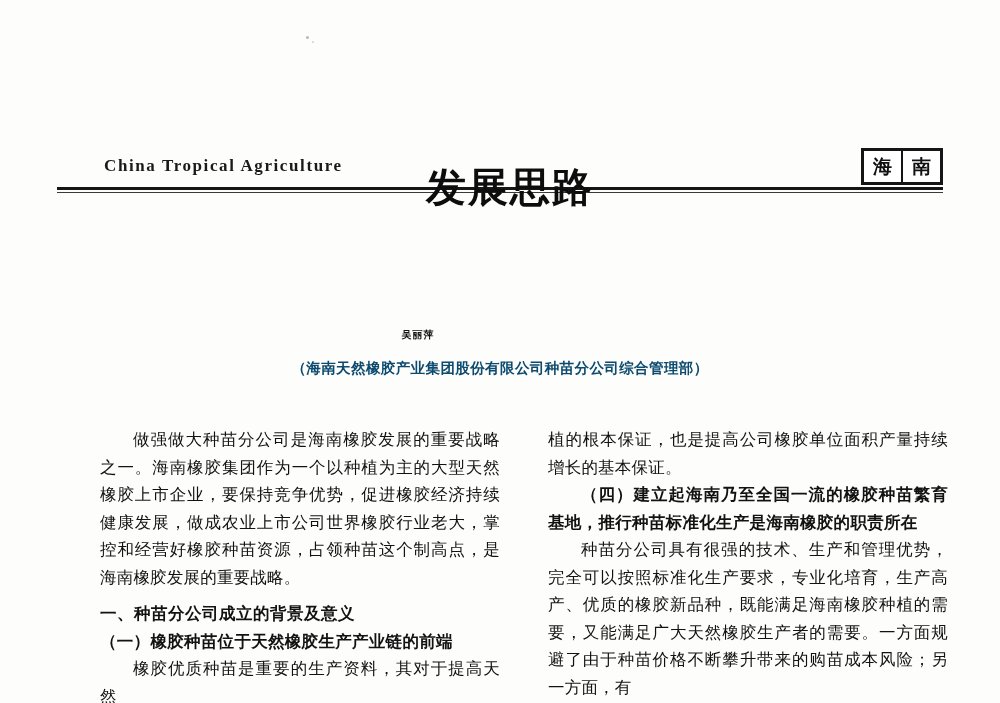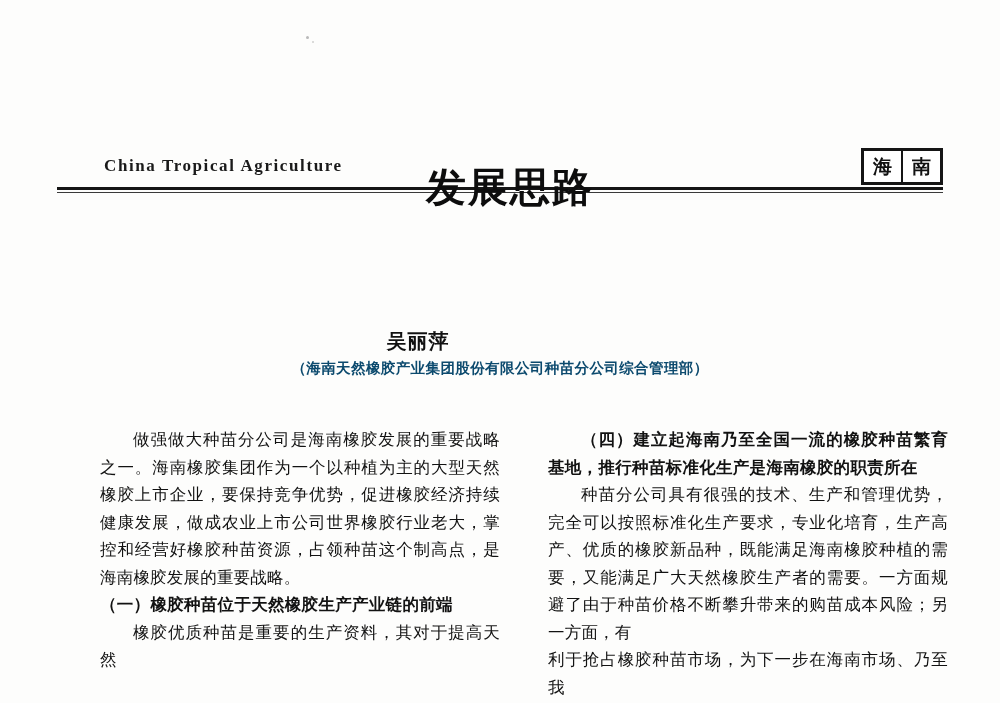--- a/index.html
+++ b/index.html
@@ -120,21 +120,21 @@
   }
   .title .line2 { display: block; margin-left: 20px; }
 
   
   .author {
     position: absolute;
     left: 0;
     top: 328px;
     width: 836px;
     text-align: center;
-    font-size: 20px;
+    font-size: 10px;
     font-weight: bold;
     letter-spacing: 1px;
     color: #111;
   }
   .affiliation {
     position: absolute;
     left: 0;
     top: 359px;
     width: 1000px;
     text-align: center;
@@ -204,23 +204,25 @@
   <div class="title">
     <span class="line2">发展思路</span>
   </div>
 
   <div class="author">吴丽萍</div>
   <div class="affiliation">（海南天然橡胶产业集团股份有限公司种苗分公司综合管理部）</div>
 
   <div class="columns">
     <div class="col">
       <p class="indent2">做强做大种苗分公司是海南橡胶发展的重要战略之一。海南橡胶集团作为一个以种植为主的大型天然橡胶上市企业，要保持竞争优势，促进橡胶经济持续健康发展，做成农业上市公司世界橡胶行业老大，掌控和经营好橡胶种苗资源，占领种苗这个制高点，是海南橡胶发展的重要战略。</p>
+      <p class="heading">一、种苗分公司成立的背景及意义</p>
       <p class="sub-heading">（一）橡胶种苗位于天然橡胶生产产业链的前端</p>
       <p class="indent2 clipped">橡胶优质种苗是重要的生产资料，其对于提高天然</p>
     </div>
     <div class="col">
+      <p>植的根本保证，也是提高公司橡胶单位面积产量持续增长的基本保证。</p>
       <p class="sub-heading indent2">（四）建立起海南乃至全国一流的橡胶种苗繁育基地，推行种苗标准化生产是海南橡胶的职责所在</p>
       <p class="indent2">种苗分公司具有很强的技术、生产和管理优势，完全可以按照标准化生产要求，专业化培育，生产高产、优质的橡胶新品种，既能满足海南橡胶种植的需要，又能满足广大天然橡胶生产者的需要。一方面规避了由于种苗价格不断攀升带来的购苗成本风险；另一方面，有</p>
       <p class="clipped">利于抢占橡胶种苗市场，为下一步在海南市场、乃至我</p>
     </div>
   </div>
 
 </div>
 
 </body></html>

